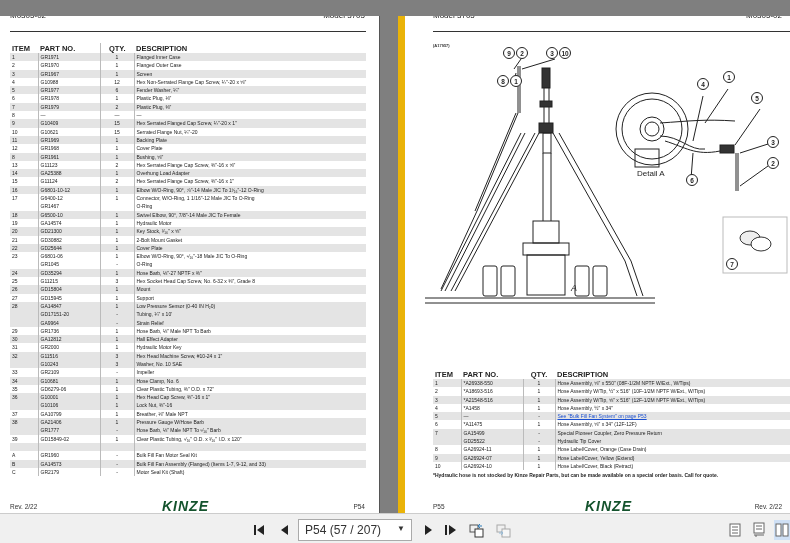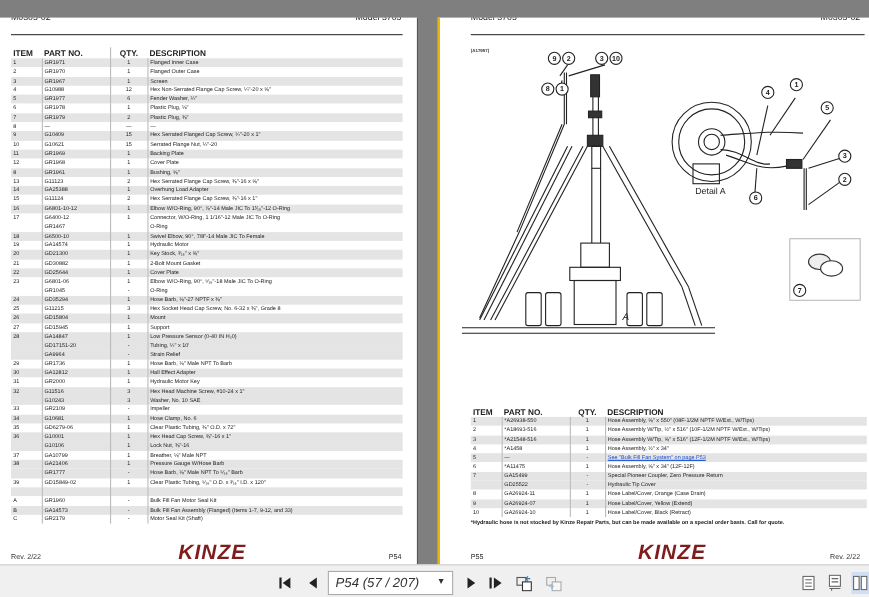--- a/index.html
+++ b/index.html
@@ -1,36 +1,36 @@
 <!DOCTYPE html>
 <html><head>
 <meta charset="utf-8">
 <style>
   * { box-sizing: border-box; margin: 0; padding: 0; }
   html, body { width: 790px; height: 543px; overflow: hidden; background: #8a8a8a; font-family: "Liberation Sans", sans-serif; }
   .viewer { position: relative; width: 790px; height: 543px; background: #7f7f7f; }
   .page { position: absolute; top: 0; background: #fff; height: 508px; overflow: hidden; margin-top: 16px; }
   .page-left { left: 0; width: 380px; border-right: 1px solid #555; }
-  .page-right { left: 398px; width: 392px; border-left: 2px solid #eab308; }
+  .page-right { left: 398px; width: 392px; border-left: 7px solid #eab308; }
   .hdr { position: absolute; top: -5px; font-size: 8px; color: #222; }
   .rule { position: absolute; top: 15px; height: 1px; background: #333; }
   table.parts { position: absolute; border-collapse: collapse; font-size: 5px; color: #222; }
   table.parts th { font-size: 7.5px; font-weight: bold; text-align: left; padding: 0 2px; height: 10px; white-space: nowrap; }
   table.parts td { padding: 0 2px; height: 8.3px; line-height: 8.3px; white-space: nowrap; }
   table.parts tr.shade td { background: #e4e4e4; }
   table.parts td.pn, table.parts th.pn { border-left: 1px solid #bbb; }
   table.parts td.q, table.parts th.q { border-left: 1px solid #bbb; text-align: center; }
   table.parts td.d, table.parts th.d { border-left: 1px solid #bbb; }
   .link { color: #1a4fd0; text-decoration: underline; }
   .footer { position: absolute; bottom: 14px; font-size: 6.5px; color: #333; }
-  .kinze { position: absolute; bottom: 10px; font-size: 19px; font-weight: bold; font-style: italic; letter-spacing: 1px; color: #7f1d1d; }
+  .kinze { position: absolute; bottom: 10px; font-size: 14px; font-weight: bold; font-style: italic; letter-spacing: 1px; color: #14532d; }
   .note { position: absolute; font-size: 5px; font-weight: bold; color: #222; white-space: nowrap; }
   .toolbar { position: absolute; left: 0; top: 513px; width: 790px; height: 30px; background: #f0f0f0; border-top: 1px solid #ccc; }
   .tb-btn { position: absolute; top: 8px; height: 16px; display: flex; align-items: center; justify-content: center; color: #222; font-size: 13px; }
-  .page-select { position: absolute; left: 298px; top: 5px; width: 114px; height: 22px; border: 1px solid #aaa; background: #fff; font-size: 12px; color: #333; padding: 3px 6px; font-style: italic; }
+  .page-select { position: absolute; left: 298px; top: 5px; width: 114px; height: 22px; border: 1px solid #aaa; background: #fff; font-size: 12px; color: #333; padding: 3px 6px; }
   .page-select .caret { position: absolute; right: 6px; top: 4px; font-size: 8px; }
   .callout { position: absolute; width: 12px; height: 12px; border: 1px solid #222; border-radius: 50%; background: #fff; font-size: 6.5px; font-weight: bold; display: flex; align-items: center; justify-content: center; color: #222; }
 </style>
 </head>
 <body>
 
 <div class="viewer">
 
   <div class="page page-left">
     <div class="hdr" style="left:10px;">M0305-02</div>

